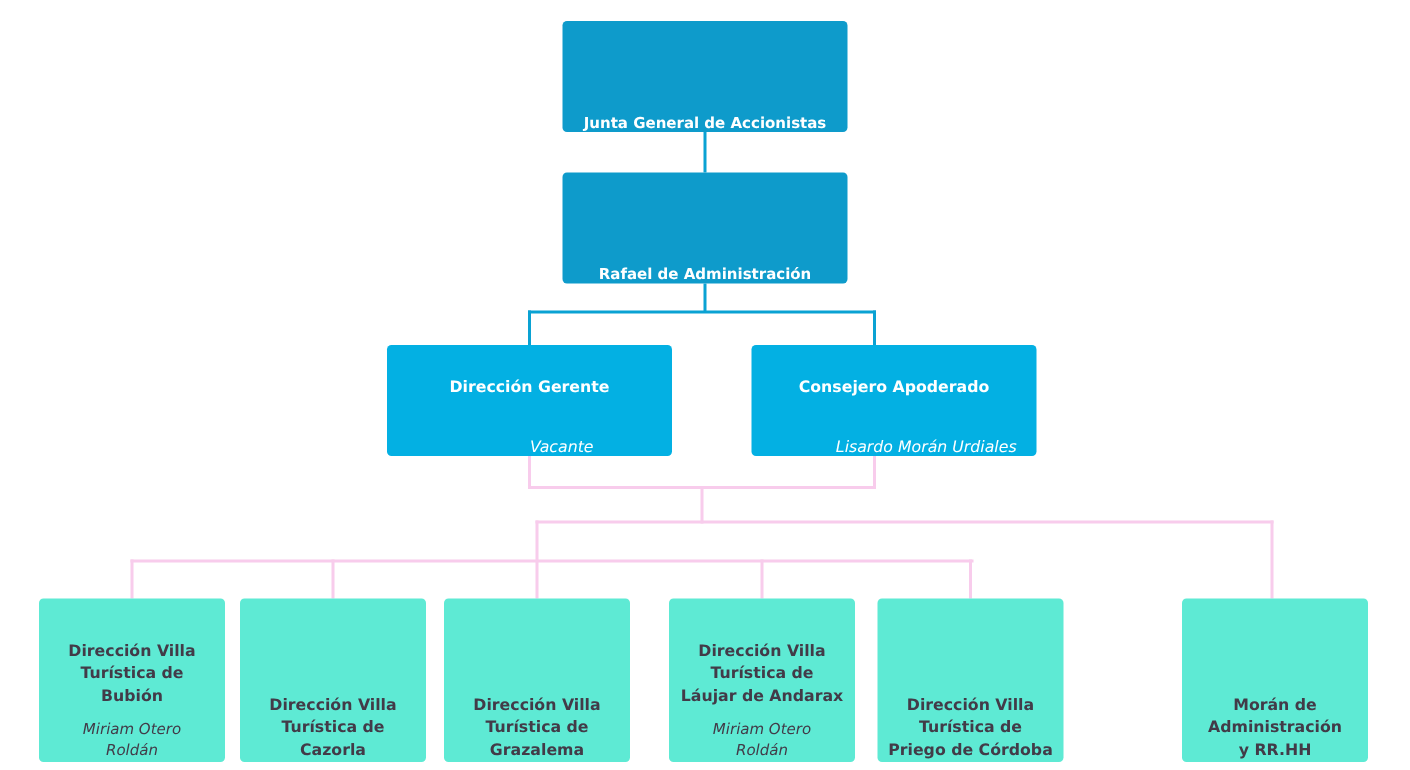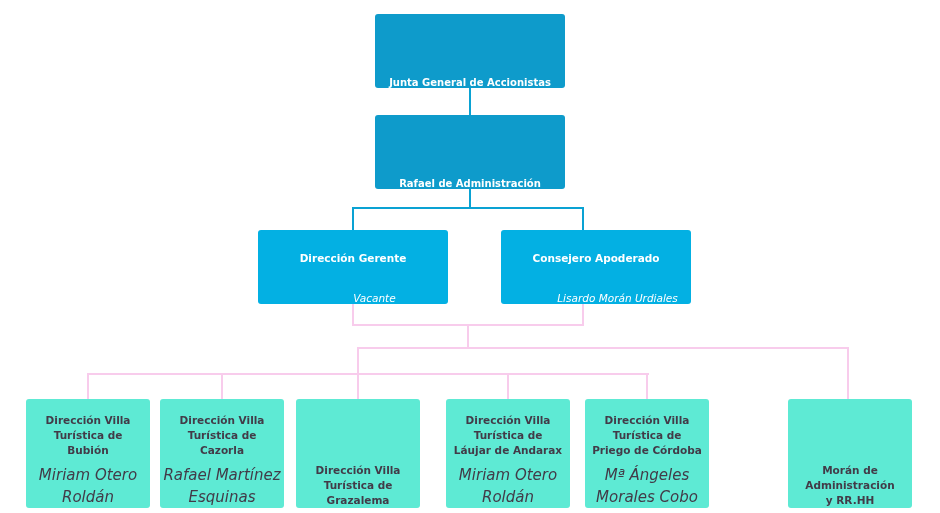--- a/index.html
+++ b/index.html
@@ -42,21 +42,21 @@
     width: 124px; height: 109px;
     background: #5eead4;
     color: #423b48;
     gap: 8px;
   }
   .node.unit .title {
     font-weight: bold; font-size: 10.5px;
     line-height: 1.42; white-space: pre-line;
   }
   .node.unit .person {
-    font-style: italic; font-size: 15px;
+    font-style: italic; font-size: 10px;
     line-height: 1.42; white-space: pre-line;
   }
   
   .pos-root  { left: 375px; top: 14px; }
   .pos-board { left: 375px; top: 115px; }
   .pos-m0 { left: 258px; top: 230px; }
   .pos-m1 { left: 501px; top: 230px; }
   .pos-u0 { left: 26px;  top: 399px; }
   .pos-u1 { left: 160px; top: 399px; }
   .pos-u2 { left: 296px; top: 399px; }
@@ -130,41 +130,37 @@
     <span class="title">Dirección Villa
 Turística de
 Bubión</span>
     <span class="person">Miriam Otero
 Roldán</span>
   </div>
   <div class="node unit pos-u1">
     <span class="title">Dirección Villa
 Turística de
 Cazorla</span>
-    <span class="person">Rafael Martínez
-Esquinas</span>
   </div>
   <div class="node unit pos-u2">
     <span class="title">Dirección Villa
 Turística de
 Grazalema</span>
   </div>
   <div class="node unit pos-u3">
     <span class="title">Dirección Villa
 Turística de
 Láujar de Andarax</span>
     <span class="person">Miriam Otero
 Roldán</span>
   </div>
   <div class="node unit pos-u4">
     <span class="title">Dirección Villa
 Turística de
 Priego de Córdoba</span>
-    <span class="person">Mª Ángeles
-Morales Cobo</span>
   </div>
   <div class="node unit pos-u5">
     <span class="title">Morán de
 Administración
 y RR.HH</span>
   </div>
 
 </div>
 
 </body></html>

